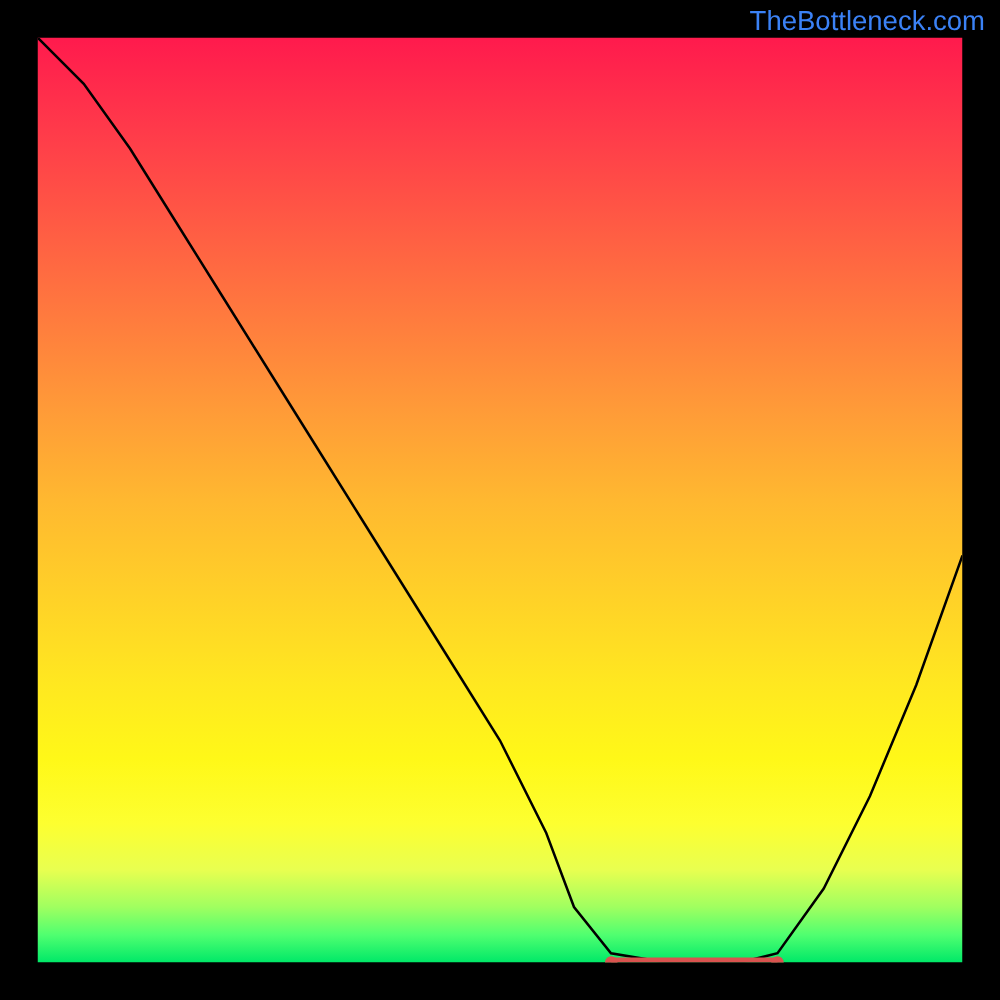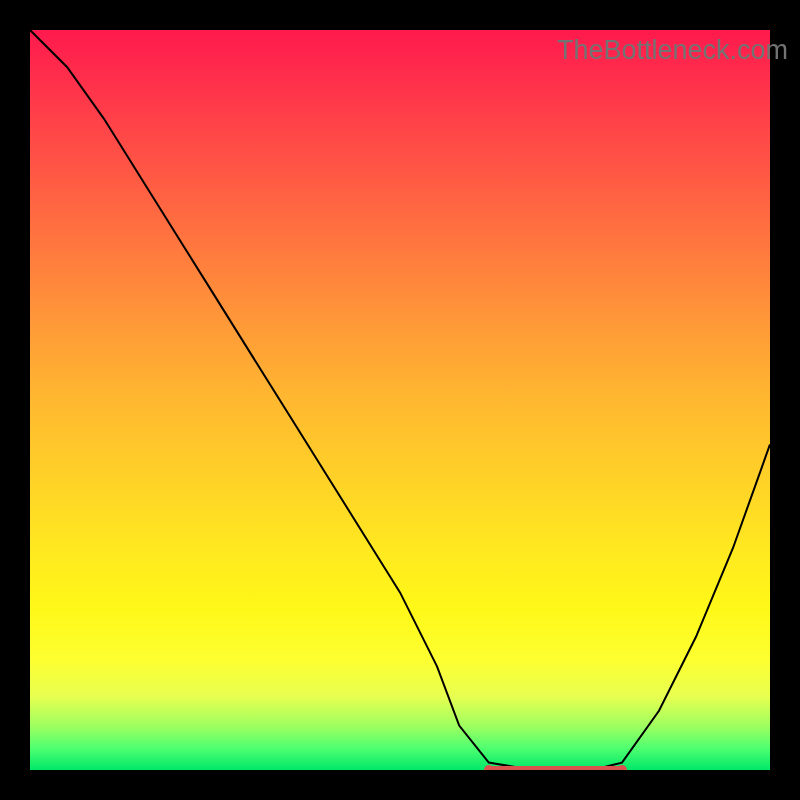--- a/index.html
+++ b/index.html
@@ -8,24 +8,23 @@
     width: 800px;
     height: 800px;
     background: #000;
     font-family: Arial, sans-serif;
     position: relative;
   }
   .watermark {
     position: absolute;
     top: 4px;
     right: 12px;
-    color: #737373;
-    font-size: 27px;
+    color: #3b82f6;
+    font-size: 22px;
     z-index: 10;
-    margin-top: 31px;
   }
   .plot-area {
     position: absolute;
     left: 30px;
     top: 30px;
     width: 740px;
     height: 740px;
     overflow: hidden;
   }
   .gradient-bg {

